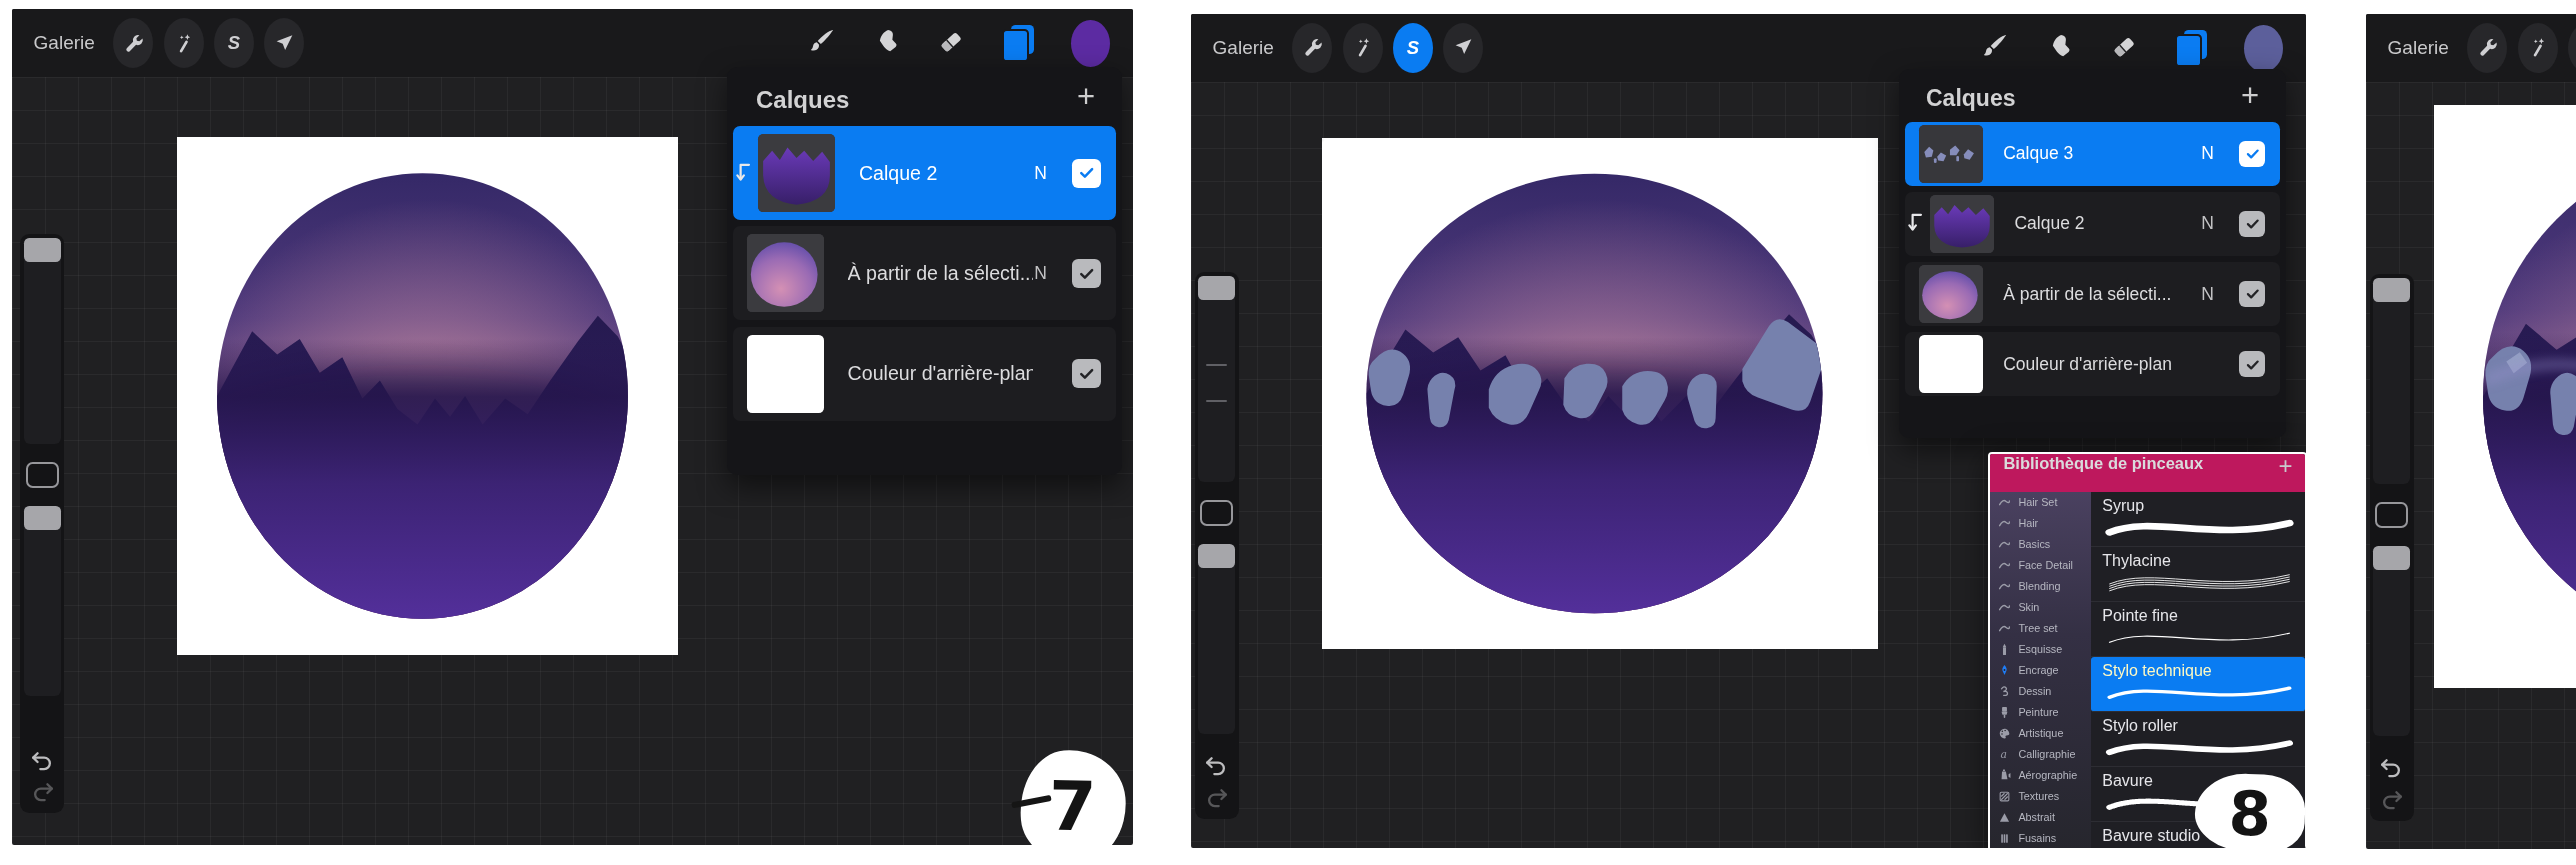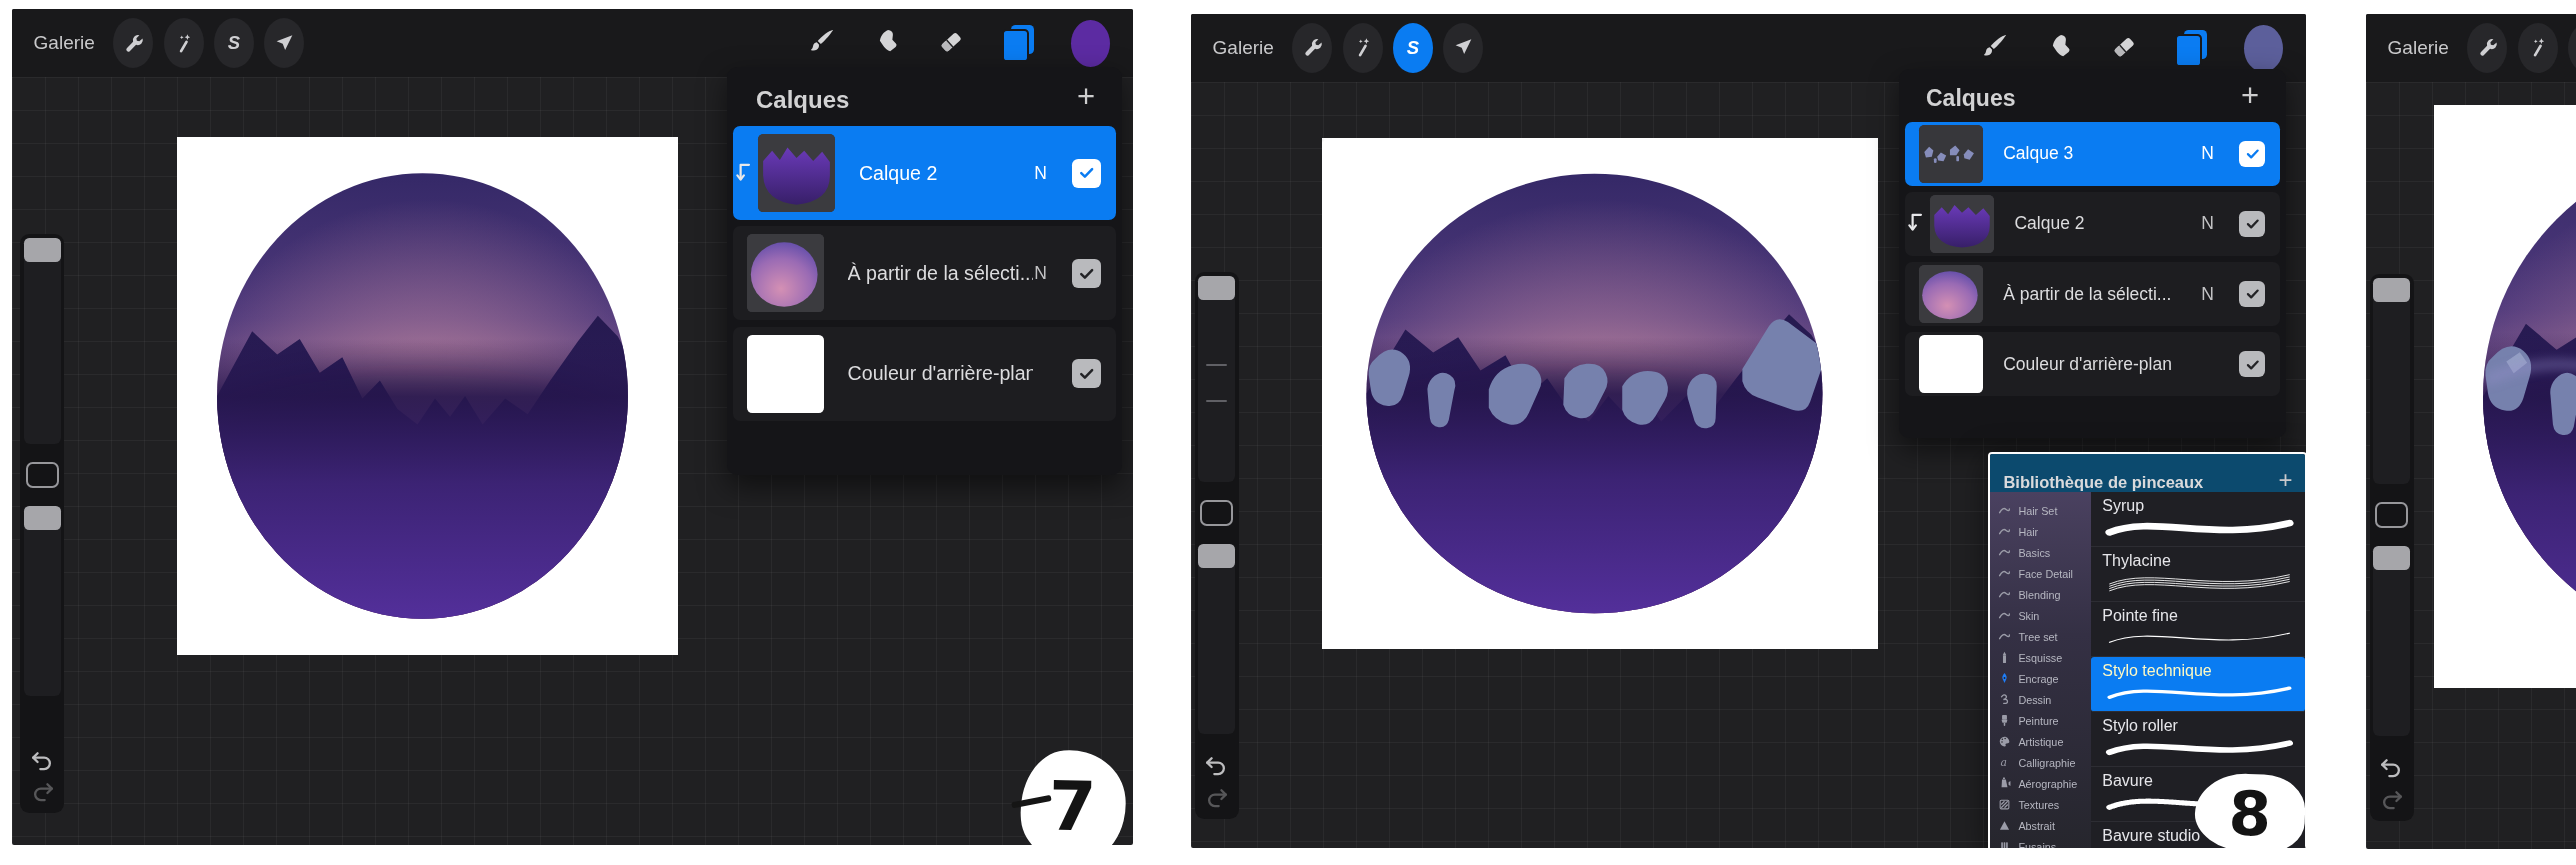--- a/index.html
+++ b/index.html
@@ -83,28 +83,28 @@
   .lrow.sel .lblend{color:#fff}
   .lcheck{width:29px;height:29px;border-radius:6.2px;background:#b9babd;margin-right:14.4px;flex:none;
           display:flex;align-items:center;justify-content:center}
   #p1 .lcheck,#p2 .lcheck{width:26px;height:26px}
   .lrow.sel .lcheck{background:#fff}
   .lcheck svg{width:60%;height:60%}
 
   .library{position:absolute;border:2.1px solid #fdfdfd;border-radius:4.1px;background:#222227;z-index:8;
            display:flex;flex-direction:column;overflow:hidden;box-shadow:0 7.2px 31px rgba(0,0,0,.55)}
   #p1 .library{left:797px;top:438px;width:315px;height:395px}
-  .bhead{height:38px;background:#0c4a6e;display:flex;align-items:flex-end;flex:none}
+  .bhead{height:38px;background:#be185d;display:flex;align-items:flex-start;flex:none}
   .btitle{font-size:16.5px;font-weight:bold;color:#dadadc;margin-left:13.4px;white-space:nowrap}
   .bplus{margin-left:auto;margin-right:12.4px;font-size:24px;font-weight:100;color:#c9c9cc;line-height:1}
   .bbody{flex:1;display:flex;min-height:0}
   .bcats{flex:none;background:linear-gradient(180deg,#4a4160 0%,#343044 40%,#26262d 100%);
          padding-top:4.1px;overflow:hidden}
   #p1 .bcats{width:101px}
-  .bcat{display:flex;align-items:flex-end;padding-left:8.2px;gap:7.2px}
+  .bcat{display:flex;align-items:flex-start;padding-left:8.2px;gap:7.2px}
   #p1 .bcat{height:21px}
   .bcat svg{width:13px;height:13px;flex:none}
   .bcat span{font-size:10.8px;color:#b6b7c1;white-space:nowrap}
   .bitems{flex:1;display:flex;flex-direction:column;background:#1f1f24;overflow:hidden}
   .bitem{flex:none;position:relative;border-bottom:0.5px solid #2d2d33}
   #p1 .bitem{height:54px}
   .bitem.sel{background:#0a7cf2;border-radius:3.1px}
   .bname{font-size:16px;font-weight:normal;color:#e6e6ea;padding:5.2px 0 0 11.3px;white-space:nowrap}
   .bitem.sel .bname{color:#fef9c3}
   .bstroke{position:absolute;left:8.2px;right:6.2px;top:17.5px;bottom:1px}

